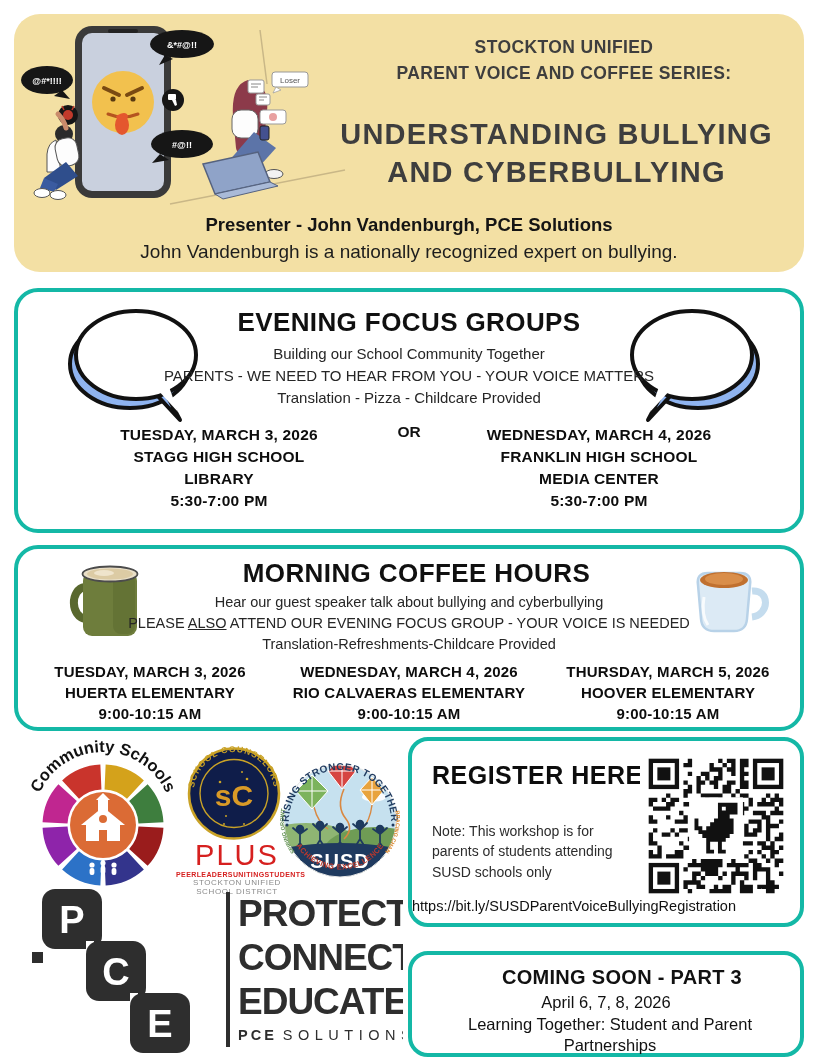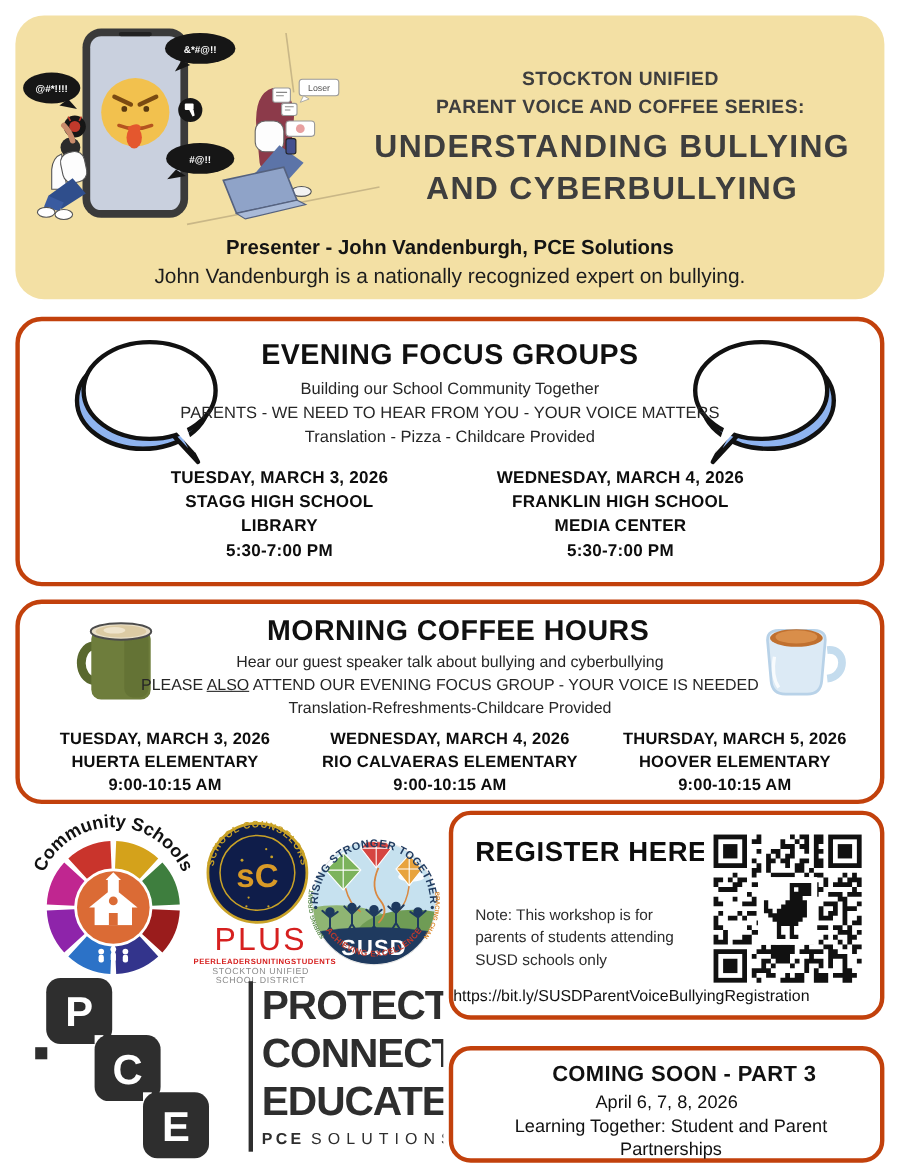--- a/index.html
+++ b/index.html
@@ -5,30 +5,30 @@
   * { margin:0; padding:0; box-sizing:border-box; }
   body { background:#fff; }
   .page { position:relative; width:818px; height:1061px; background:#fff; overflow:hidden;
           font-family:"Liberation Sans","DejaVu Sans",sans-serif; color:#111; }
   .abs { position:absolute; }
 
   
   .hdr { position:absolute; left:14px; top:14px; width:790px; height:258px;
          background:#F3E0A4; border-radius:26px; }
   .hdr-series { position:absolute; left:310px; top:20px; width:480px; text-align:center;
-                font-weight:bold; font-size:17.5px; letter-spacing:.4px; color:#3E3E3E; line-height:1.5;margin-top:24px; }
+                font-weight:bold; font-size:17.5px; letter-spacing:.4px; color:#3E3E3E; line-height:1.5; }
   .hdr-title { position:absolute; left:290px; top:102px; width:505px; text-align:center;
                font-weight:bold; font-size:29px; letter-spacing:1.2px; color:#3E3E3E; line-height:1.3; }
   .hdr-presenter { position:absolute; left:0; top:200px; width:790px; text-align:center;
                    font-weight:bold; font-size:18.5px; color:#141414; }
   .hdr-presenter-note { position:absolute; left:0; top:227px; width:790px; text-align:center;
                         font-size:19px; color:#1d1d1d; }
 
   
-  .card { position:absolute; background:#fff; border:4px solid #c2410c; border-radius:24px; }
+  .card { position:absolute; background:#fff; border:4px solid #14b8a6; border-radius:24px; }
   .ev-card { left:14px; top:288px; width:790px; height:245px; }
   .mo-card { left:14px; top:545px; width:790px; height:186px; }
   .reg-card { left:408px; top:737px; width:396px; height:190px; border-radius:20px; }
   .cs-card  { left:408px; top:951px; width:396px; height:106px; border-radius:20px; }
 
   .box-title { position:absolute; left:0; width:100%; text-align:center; font-weight:bold;
                font-size:26px; letter-spacing:.4px; color:#101010; }
   .box-sub { position:absolute; left:0; width:100%; text-align:center;
              font-size:15px; color:#262626; }
 
@@ -190,20 +190,21 @@
     <div class="box-sub" style="top:53px;">Building our School Community Together</div>
     <div class="box-sub" style="top:97px;">Translation - Pizza - Childcare Provided</div>
 
     <div class="sessions" style="top:130px;">
       <div class="sess-col" style="width:310px;">
         <div class="sess-line">TUESDAY, MARCH 3, 2026</div>
         <div class="sess-line">STAGG HIGH SCHOOL</div>
         <div class="sess-line">LIBRARY</div>
         <div class="sess-line">5:30-7:00 PM</div>
       </div>
+      <div class="or-label">OR</div>
       <div class="sess-col" style="width:310px;">
         <div class="sess-line">WEDNESDAY, MARCH 4, 2026</div>
         <div class="sess-line">FRANKLIN HIGH SCHOOL</div>
         <div class="sess-line">MEDIA CENTER</div>
         <div class="sess-line">5:30-7:00 PM</div>
       </div>
     </div>
   </div>
 
   <div class="card mo-card">

